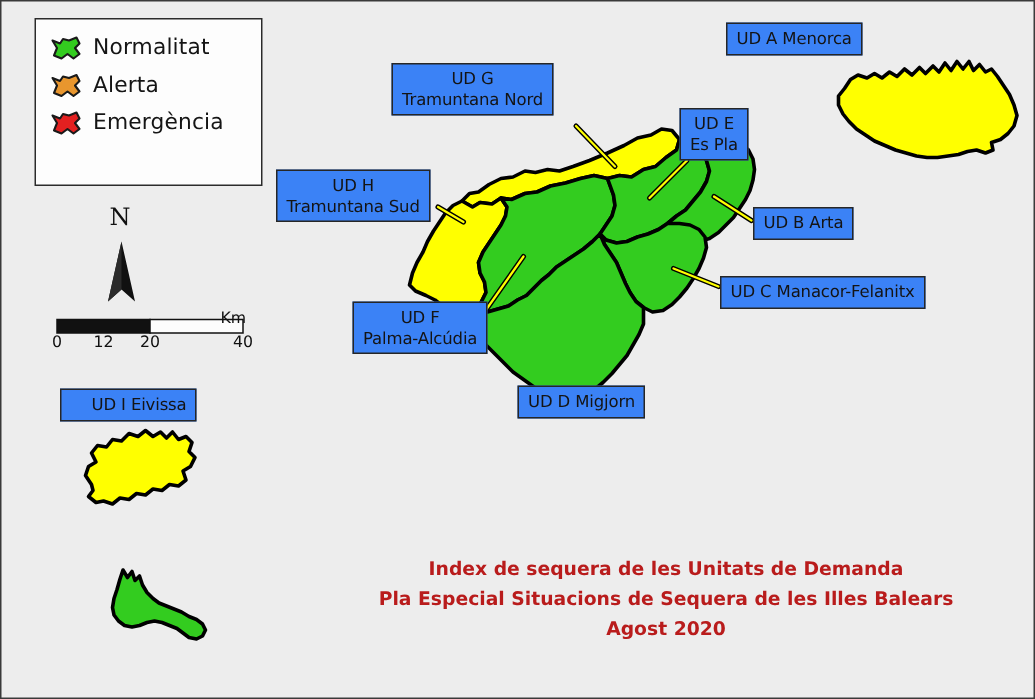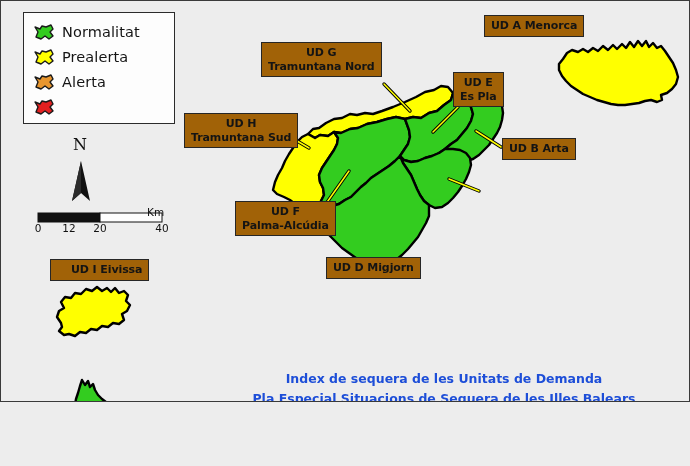--- a/index.html
+++ b/index.html
@@ -4,21 +4,21 @@
 <style>
   html,body{margin:0;padding:0;}
   body{
     width:690px;height:466px;
     background:#ededed;
     font-family:"DejaVu Sans","Liberation Sans",sans-serif;
     overflow:hidden;
   }
   #map-frame{
     position:relative;
-    width:690px;height:402px;
+    width:690px;height:466px;
     background:#ededed;
     box-sizing:border-box;
     border:1px solid #3a3a3a;
     overflow:hidden;
   }
   #map-svg{position:absolute;left:0;top:0;width:690px;height:466px;}
 
   
   #legend{
     position:absolute;left:22px;top:11px;
@@ -52,38 +52,38 @@
     transform:translateX(-50%);
   }
   #sb-km{
     position:absolute;left:112px;top:-1px;font-size:10.5px;color:#111;
     font-family:"DejaVu Sans","Liberation Sans",sans-serif;
   }
 
   
   .map-label{
     position:absolute;
-    background:#a16207;
+    background:#3b82f6;
     border:1px solid #262626;
     color:#141414;
-    font-weight:bold;
+    font-weight:normal;
     font-size:11px;
     line-height:13.5px;
     text-align:center;
     padding:3px 6px;
     box-sizing:border-box;
     white-space:nowrap;
     font-family:"DejaVu Sans","Liberation Sans",sans-serif;
     letter-spacing:-.1px;
   }
 
   
   #title-block{
     position:absolute;left:238px;top:368px;width:410px;
-    text-align:center;color:#1d4ed8;
+    text-align:center;color:#b91c1c;
     font-weight:bold;font-size:12.5px;line-height:20px;
     font-family:"DejaVu Sans","Liberation Sans",sans-serif;
   }
 </style>
 </head>
 <body>
 
 <div id="map-frame">
 
   <svg id="map-svg" viewBox="0 0 690 466">
@@ -194,37 +194,32 @@
       <rect x="99" y="212" width="62" height="9" fill="#fdfdfd" stroke="#111" stroke-width="1"></rect>
     </g>
   </svg>
 
   <div id="legend">
     <div class="legend-row">
       <svg class="legend-swatch" viewBox="0 0 24 18">
         <path d="M3 4 L8 6 L10 3 L14 4 L19 2 L21 6 L18 9 L21 13 L17 16 L13 13 L9 16 L4 14 L6 9 Z" fill="#33cc1f" stroke="#1a1a1a" stroke-width="1.4" stroke-linejoin="round"></path>
       </svg>
       <span class="legend-label">Normalitat</span>
-    </div>
-    <div class="legend-row">
-      <svg class="legend-swatch" viewBox="0 0 24 18">
-        <path d="M3 4 L8 6 L10 3 L14 4 L19 2 L21 6 L18 9 L21 13 L17 16 L13 13 L9 16 L4 14 L6 9 Z" fill="#ffff00" stroke="#1a1a1a" stroke-width="1.4" stroke-linejoin="round"></path>
-      </svg>
-      <span class="legend-label">Prealerta</span>
     </div>
     <div class="legend-row">
       <svg class="legend-swatch" viewBox="0 0 24 18">
         <path d="M3 4 L8 6 L10 3 L14 4 L19 2 L21 6 L18 9 L21 13 L17 16 L13 13 L9 16 L4 14 L6 9 Z" fill="#e8962e" stroke="#1a1a1a" stroke-width="1.4" stroke-linejoin="round"></path>
       </svg>
       <span class="legend-label">Alerta</span>
     </div>
     <div class="legend-row">
       <svg class="legend-swatch" viewBox="0 0 24 18">
         <path d="M3 4 L8 6 L10 3 L14 4 L19 2 L21 6 L18 9 L21 13 L17 16 L13 13 L9 16 L4 14 L6 9 Z" fill="#e32020" stroke="#1a1a1a" stroke-width="1.4" stroke-linejoin="round"></path>
       </svg>
+      <span class="legend-label">Emergència</span>
     </div>
   </div>
 
   <div id="north-letter">N</div>
 
   <div id="scalebar">
     <span id="sb-km">Km</span>
     <span class="sb-tick-label" style="left:3px;">0</span>
     <span class="sb-tick-label" style="left:34px;">12</span>
     <span class="sb-tick-label" style="left:65px;">20</span>
@@ -247,31 +242,34 @@
 
   <div class="map-label" style="left:452px;top:71px;">
     <span>UD E</span><br>
     <span>Es Pla</span>
   </div>
 
   <div class="map-label" style="left:501px;top:137px;">
     <span>UD B Arta</span>
   </div>
 
+  <div class="map-label" style="left:479px;top:183px;">
+    <span>UD C Manacor-Felanitx</span>
+  </div>
 
   <div class="map-label" style="left:234px;top:200px;">
     <span>UD F</span><br>
     <span>Palma-Alcúdia</span>
   </div>
 
-  <div class="map-label" style="left:325px;top:256px;">
+  <div class="map-label" style="left:344px;top:256px;">
     <span>UD D Migjorn</span>
   </div>
 
-  <div class="map-label" style="left:49px;top:258px;padding-left:20px;">
+  <div class="map-label" style="left:39px;top:258px;padding-left:20px;">
     <span>UD I Eivissa</span>
   </div>
 
 
   <div id="title-block">
     <div>Index de sequera de les Unitats de Demanda</div>
     <div>Pla Especial Situacions de Sequera de les Illes Balears</div>
     <div>Agost 2020</div>
   </div>
 

